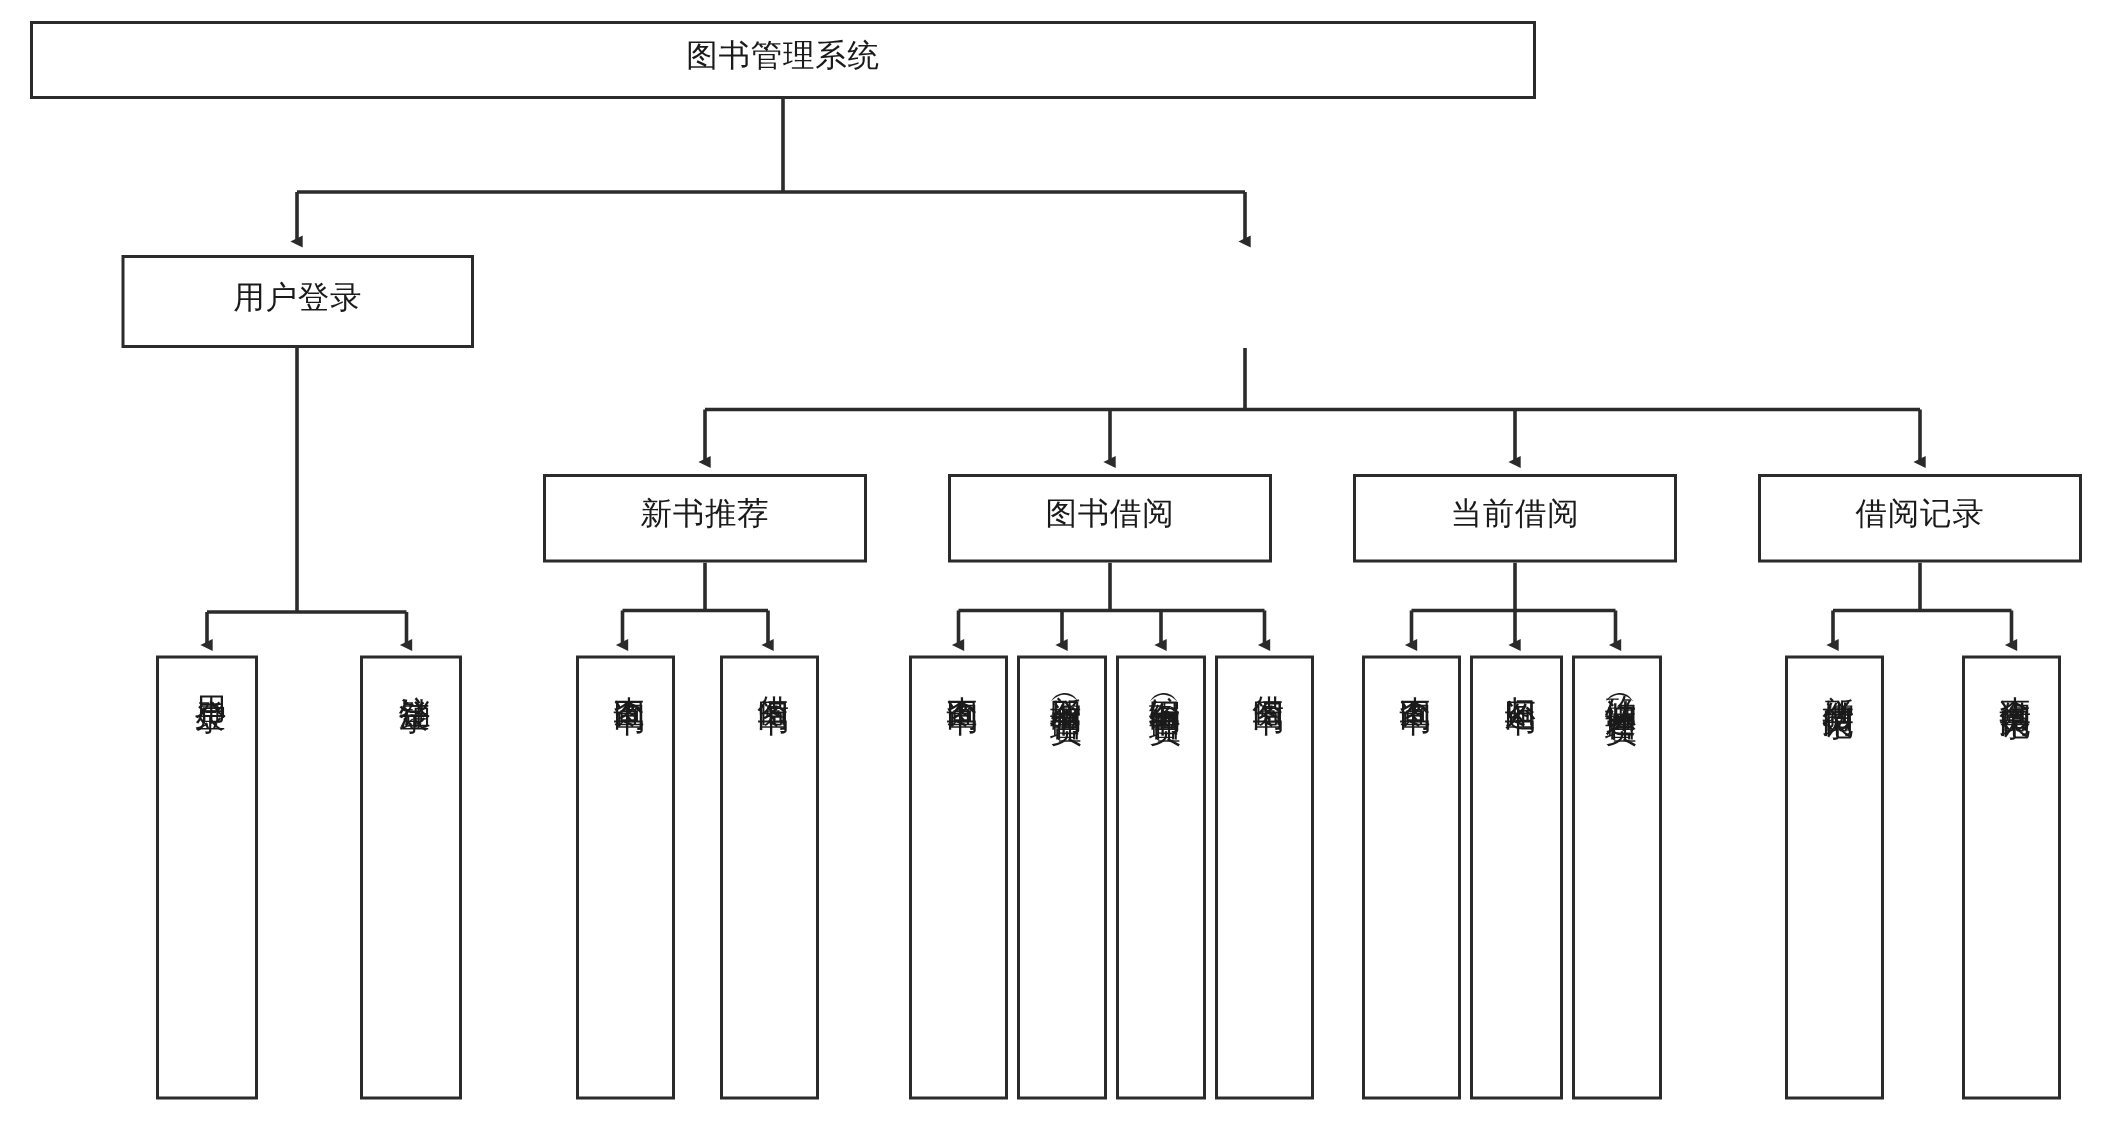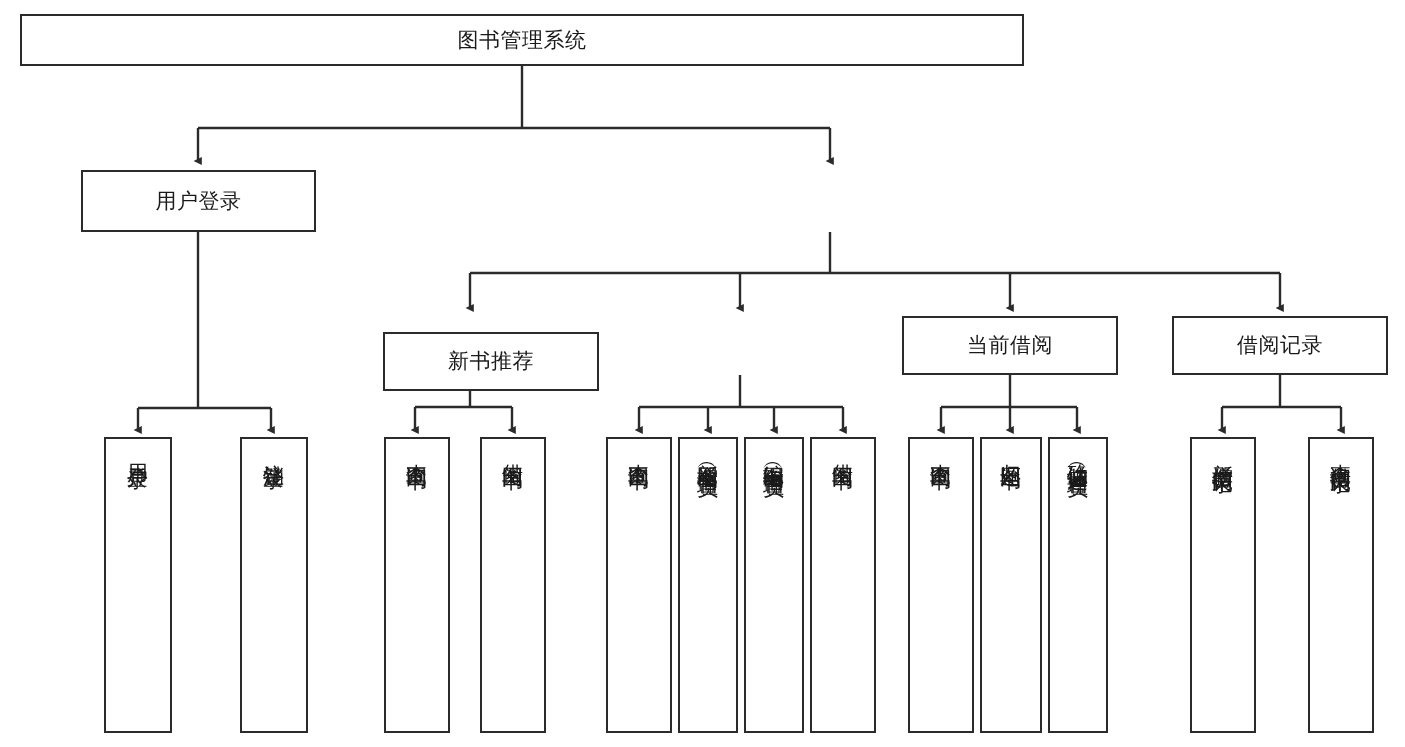--- a/index.html
+++ b/index.html
@@ -10,20 +10,21 @@
   }
   body {
     font-family: "Liberation Sans", "DejaVu Sans", sans-serif;
   }
   #diagram {
     position: relative;
     width: 1405px;
     height: 747px;
     background: #ffffff;
     overflow: hidden;
+    font-family: Liberation Mono, monospace;
   }
   #edges {
     position: absolute;
     left: 0;
     top: 0;
     width: 1405px;
     height: 747px;
     pointer-events: none;
   }
   .node {
@@ -124,22 +125,25 @@
   </svg>
 
   <div class="node horizontal" style="left:20px; top:14px; width:1004px; height:52px;">
     <span class="label">图书管理系统</span>
   </div>
 
   <div class="node horizontal" style="left:81px; top:170px; width:235px; height:62px;">
     <span class="label">用户登录</span>
   </div>
 
-  <div class="node horizontal" style="left:362px; top:332px; width:216px; height:59px;margin-left:21px;">
+  <div class="node horizontal" style="left:362px; top:316px; width:216px; height:59px;">
     <span class="label">新书推荐</span>
+  </div>
+  <div class="node horizontal" style="left:632px; top:316px; width:216px; height:59px;">
+    <span class="label">图书借阅</span>
   </div>
   <div class="node horizontal" style="left:902px; top:316px; width:216px; height:59px;">
     <span class="label">当前借阅</span>
   </div>
   <div class="node horizontal" style="left:1172px; top:316px; width:216px; height:59px;">
     <span class="label">借阅记录</span>
   </div>
 
   <div class="node vertical" style="left:104px; top:437px; width:68px; height:296px;">
     <span class="label">用户登录</span>

